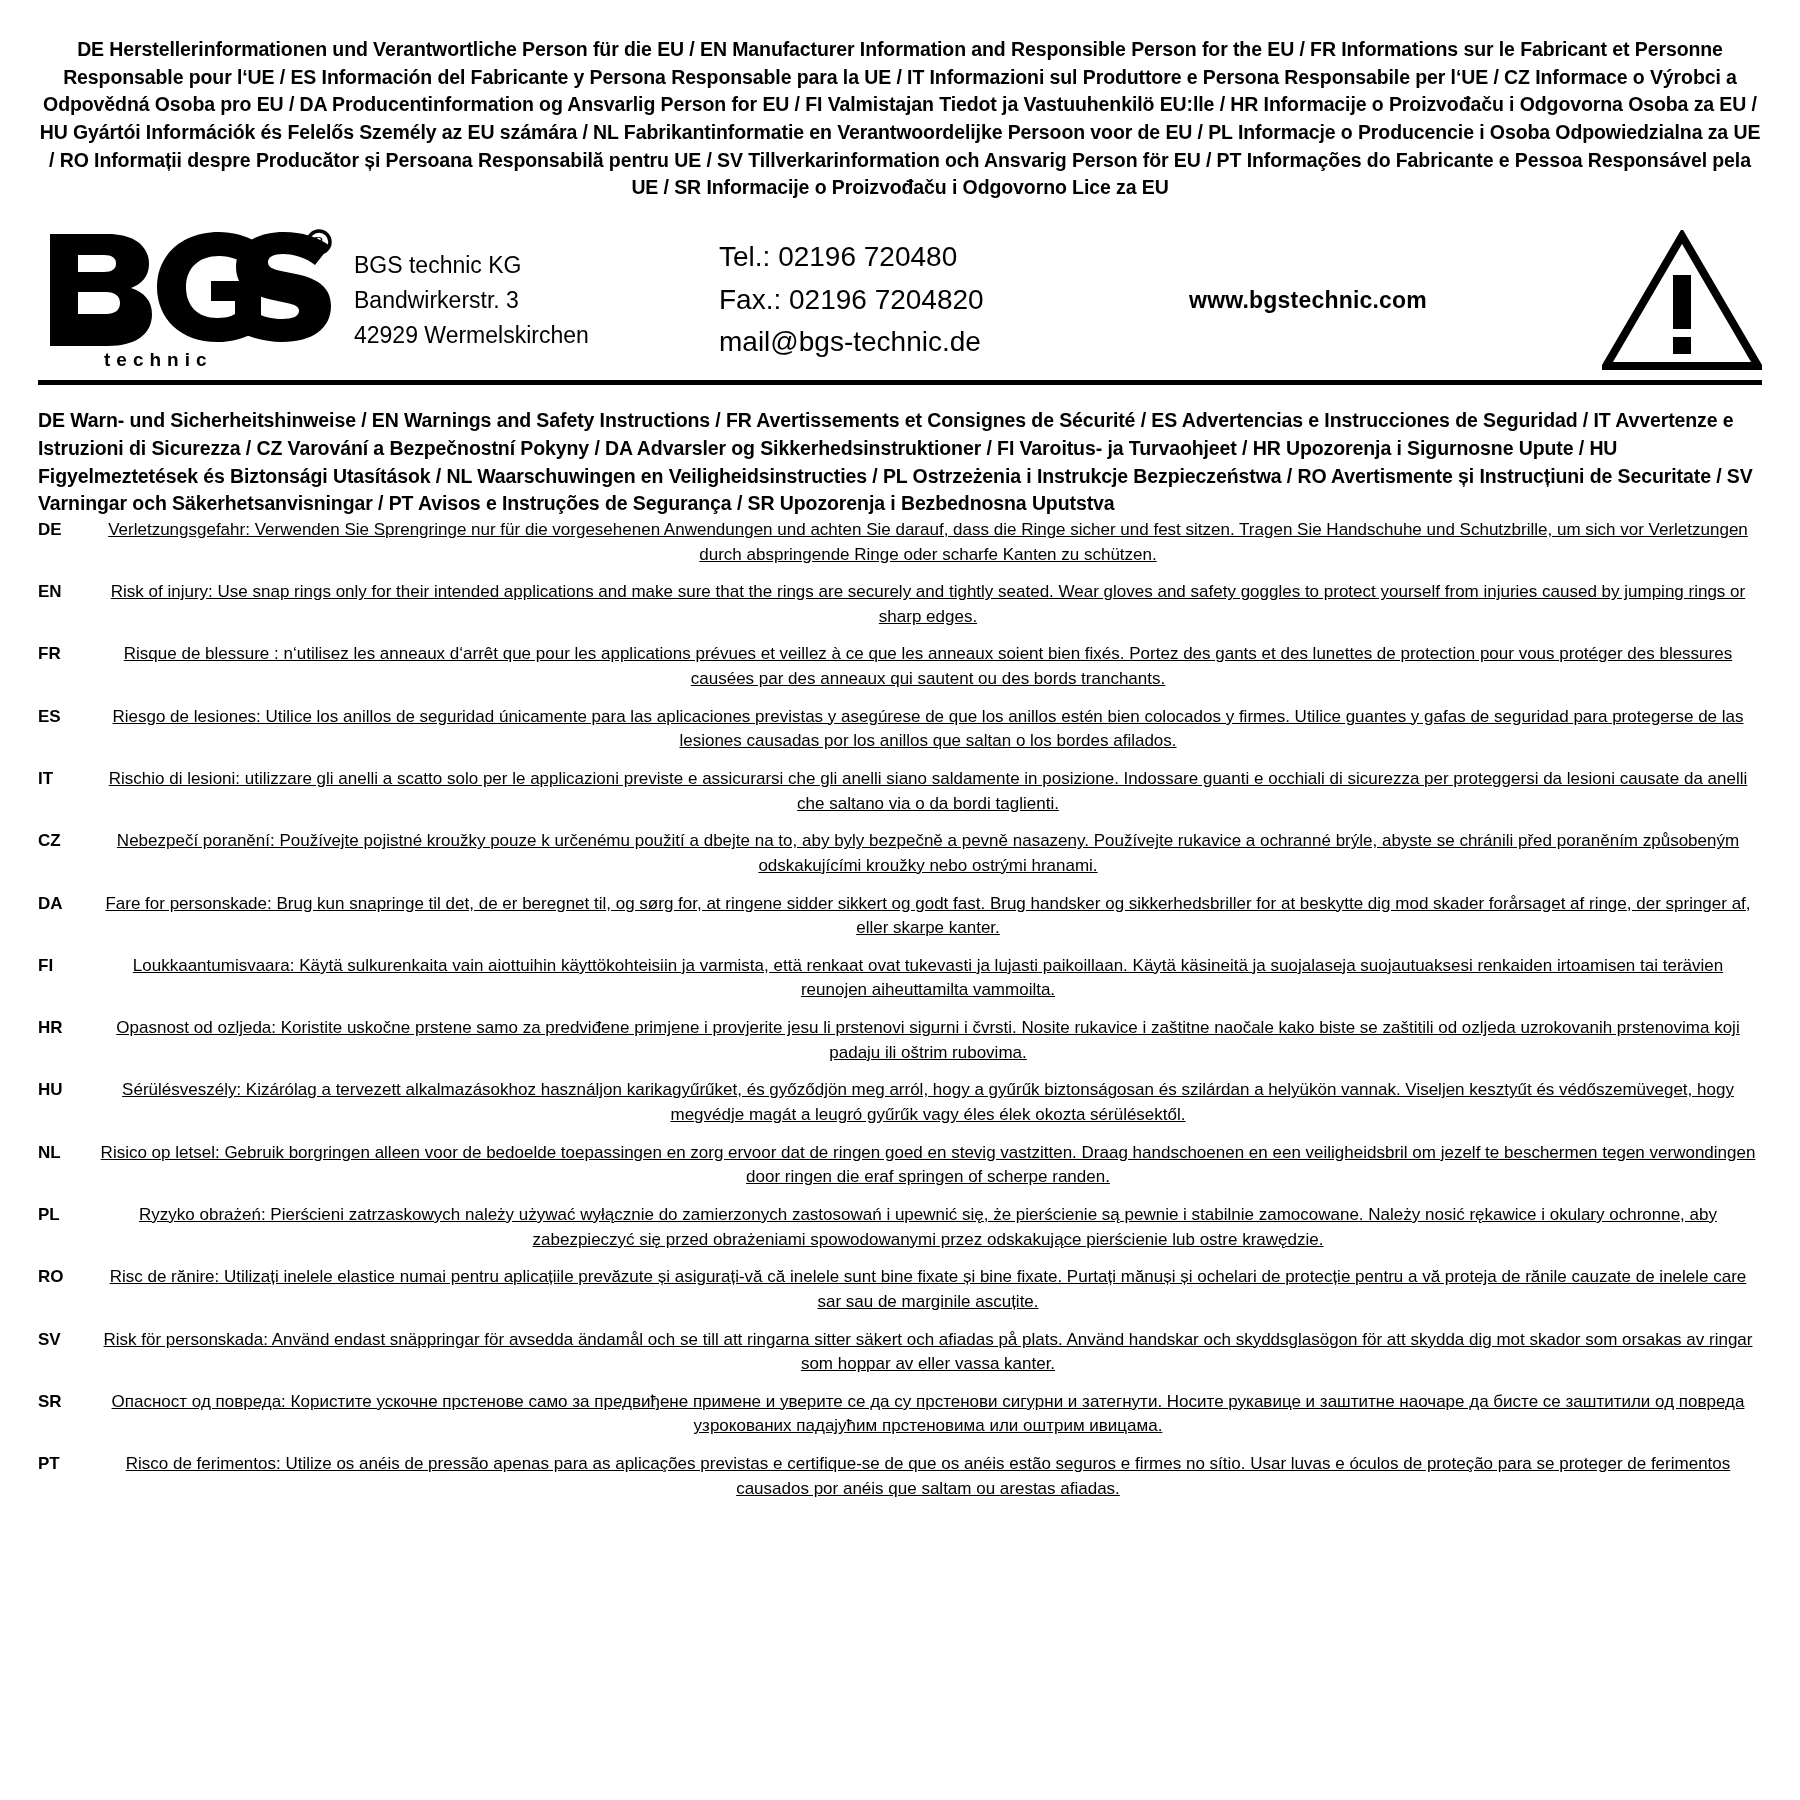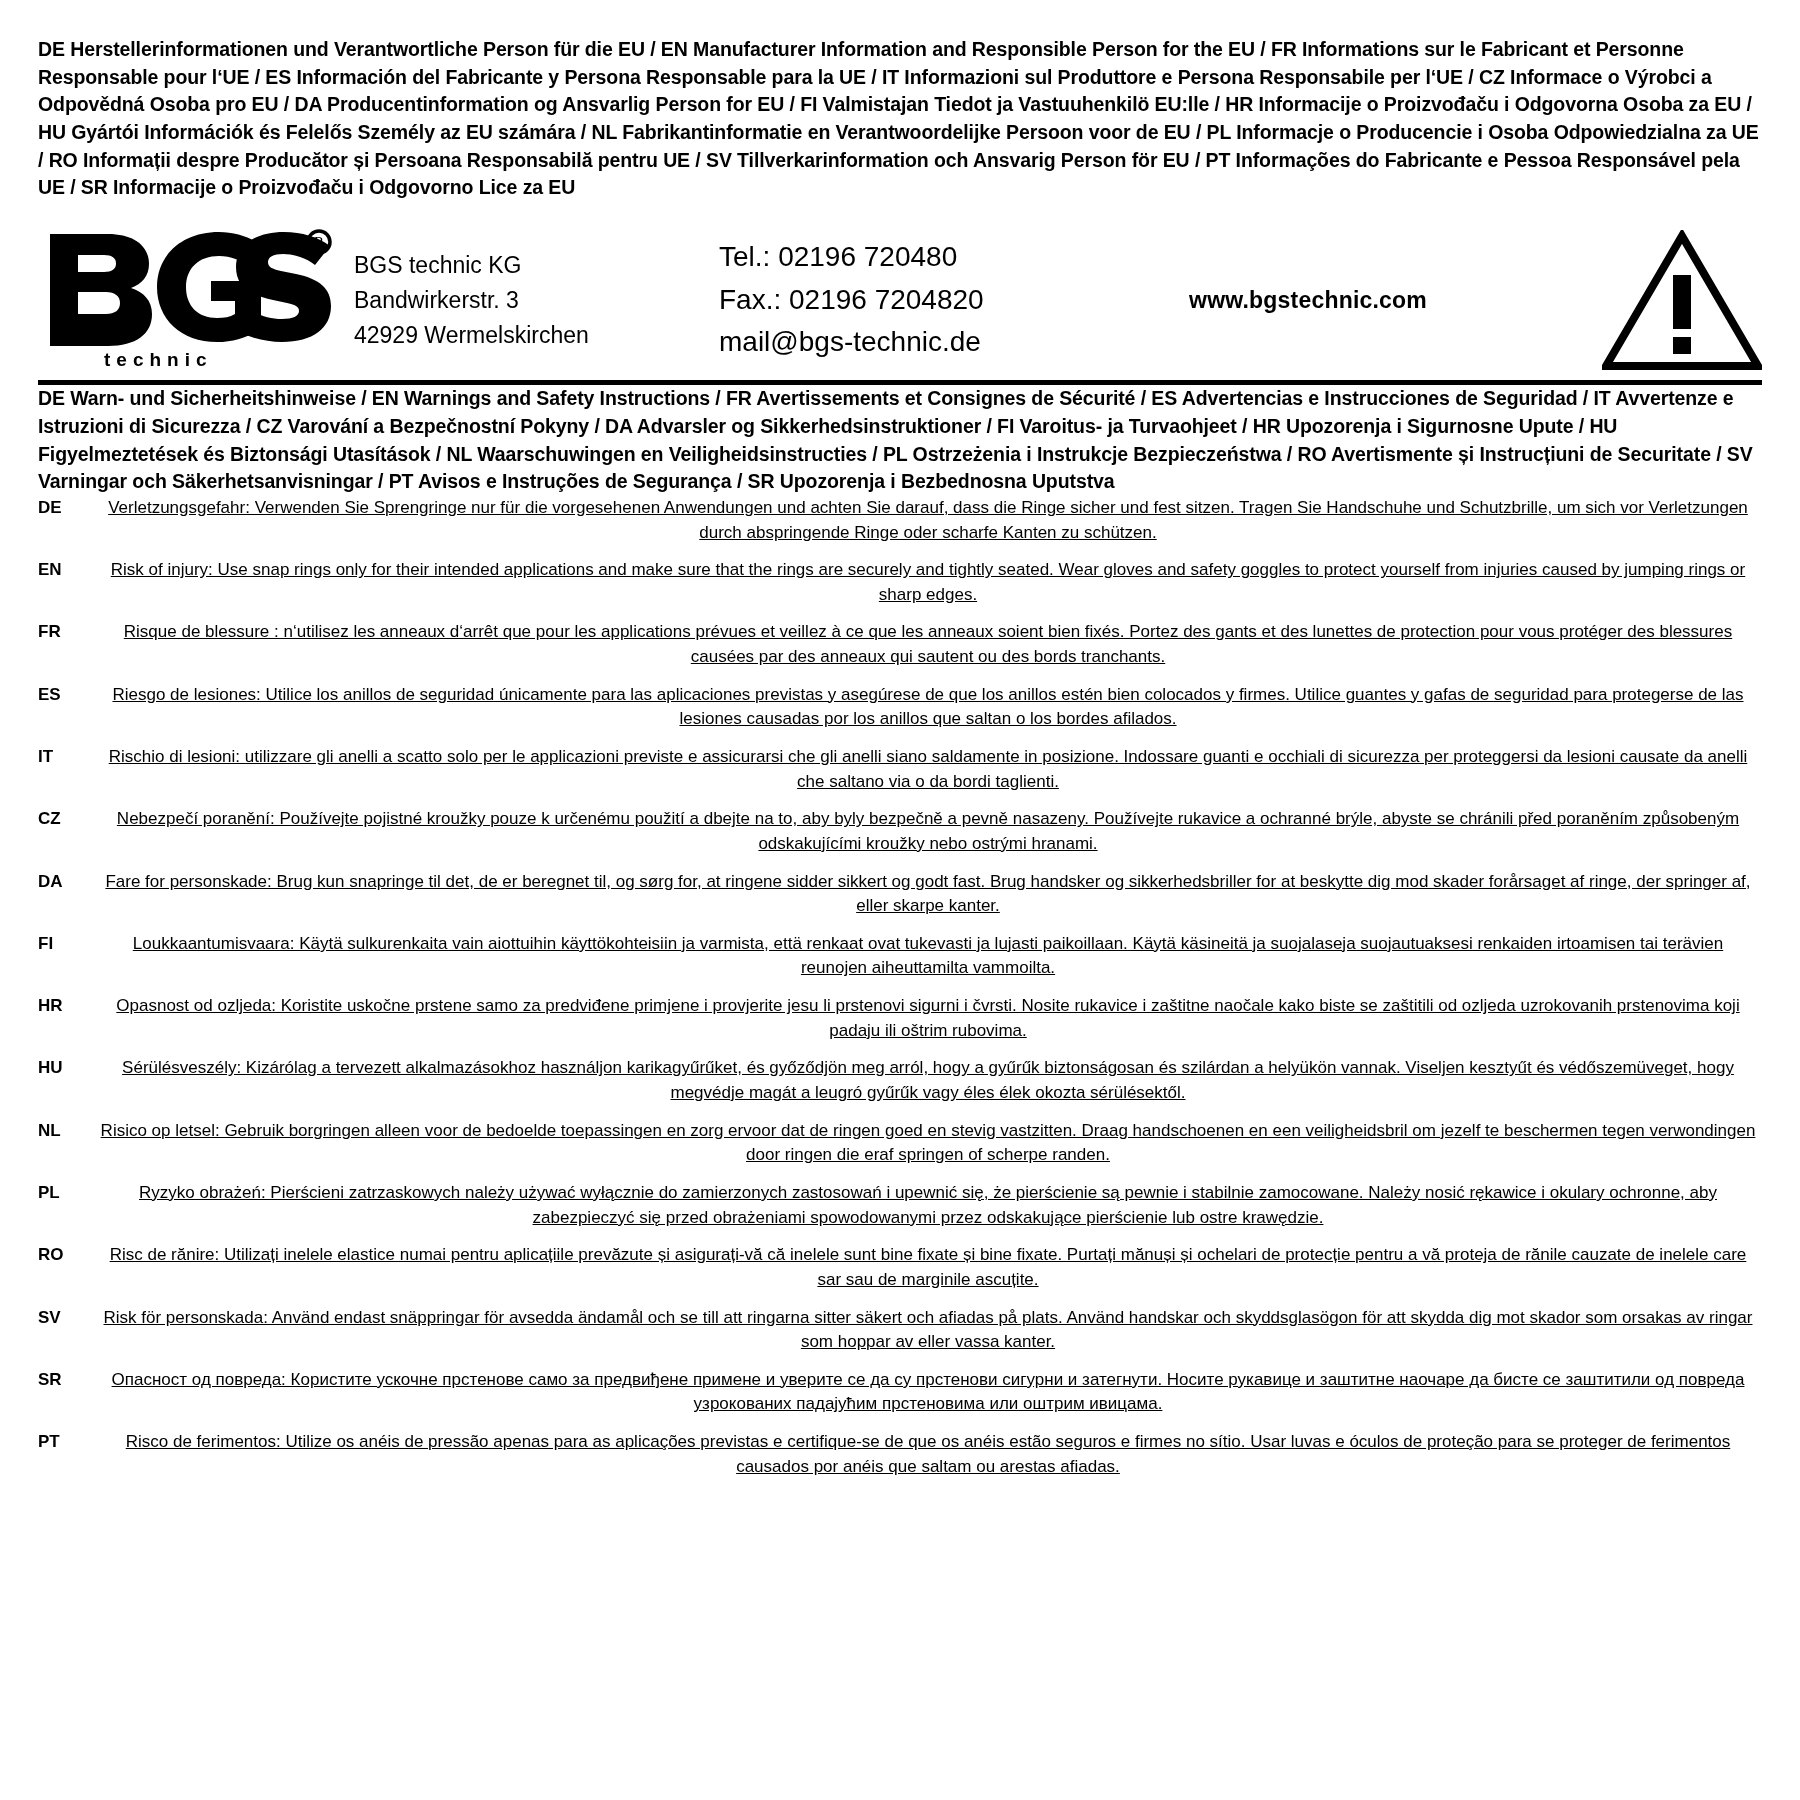--- a/index.html
+++ b/index.html
@@ -21,21 +21,21 @@
     box-sizing: border-box;
     padding: 30px 38px 0 38px;
   }
 
   
   .top-heading {
     font-size: 19.5px;
     font-weight: bold;
     line-height: 1.42;
     letter-spacing: -0.1px;
-    text-align: left;
+    text-align: center;
     margin: 6px 0 0 0;
   }
 
   
   .company-band {
     display: flex;
     align-items: center;
     margin-top: 26px;
     padding-bottom: 8px;
     border-bottom: 5px solid #000;
@@ -78,20 +78,21 @@
     justify-content: flex-end;
     align-items: center;
   }
 
   
   .section-title {
     font-size: 19.5px;
     font-weight: bold;
     line-height: 1.42;
     letter-spacing: -0.1px;
+    margin-top: 22px;
   }
 
   
   .lang-list {
   }
   .lang-row {
     display: flex;
     align-items: flex-start;
     margin-bottom: 13px;
   }

